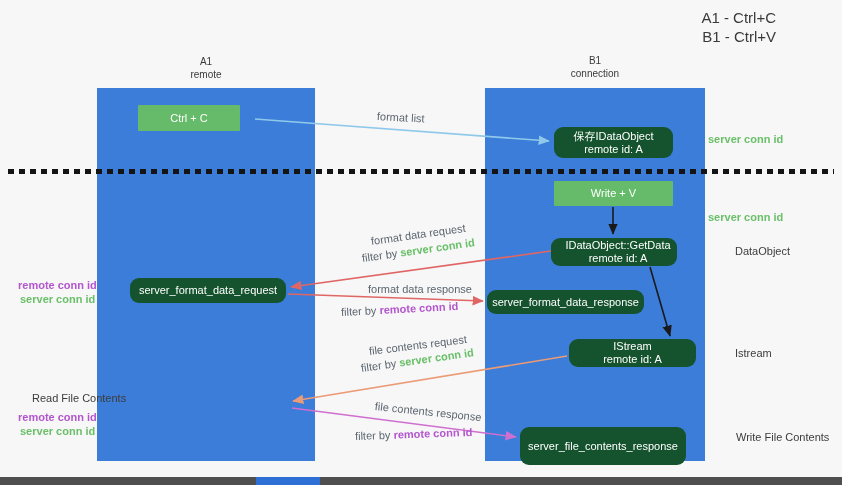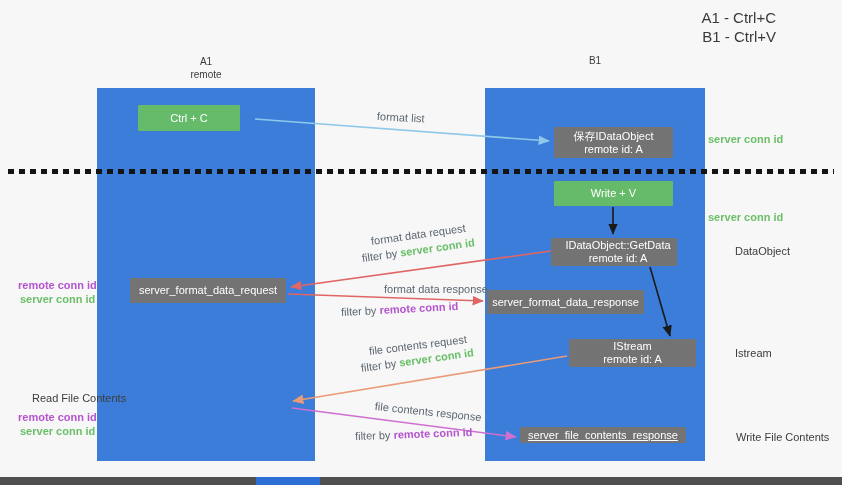--- a/index.html
+++ b/index.html
@@ -15,21 +15,21 @@
 
   .divider { position:absolute; left:8px; top:169px; width:826px; height:5px;
              background:repeating-linear-gradient(to right, #141414 0 6px, transparent 6px 11px); }
 
   .arrows { position:absolute; left:0; top:0; pointer-events:none; }
 
   .box { position:absolute; display:flex; flex-direction:column; align-items:center;
          justify-content:center; color:#fff; font-size:11px; line-height:13px;
          text-align:center; border-radius:1px; }
   .green  { background:#66bb6a; }
-  .orange { background:#737373; }
+  .orange { background:#14532d;border-radius:9px; }
 
   .lbl { position:absolute; font-size:11px; white-space:nowrap; color:#5c6670; }
   .dark    { color:#3c3c3c;padding-left:24px; }
   .greent  { color:#6abf69; font-weight:700; }
   .purplet { color:#b455cf; font-weight:700; }
   .rot { transform-origin:left center; }
 
   .taskbar { position:absolute; left:0; top:477px; width:842px; height:8px; background:#4f4f4f; }
   .taskbtn { position:absolute; left:256px; top:477px; width:64px; height:8px; background:#2e6fd6; }
 </style>
@@ -42,20 +42,21 @@
     <div>A1 - Ctrl+C</div>
     <div>B1 - Ctrl+V</div>
   </div>
 
   <div class="lane-header" style="left:97px; top:55px; width:218px;">
     <div>A1</div>
     <div>remote</div>
   </div>
   <div class="lane-header" style="left:485px; top:39px; width:220px;margin-top:15px;">
     <div>B1</div>
+    <div>connection</div>
   </div>
 
   <div class="lane" style="left:97px; top:88px; width:218px; height:373px;"></div>
   <div class="lane" style="left:485px; top:88px; width:220px; height:373px;"></div>
 
   <div class="divider"></div>
 
   <svg class="arrows" width="842" height="485">
     <defs>
       <marker id="m-blue" markerWidth="9" markerHeight="8" refX="6.5" refY="3" orient="auto">
@@ -108,32 +109,32 @@
   <div class="box orange" style="left:487px; top:290px; width:157px; height:24px;">
     <span>server_format_data_response</span>
   </div>
 
   <div class="box orange" style="left:569px; top:339px; width:127px; height:28px;">
     <span>IStream</span>
     <span>remote id: A</span>
   </div>
 
 
-  <div class="box orange" style="left:520px; top:427px; width:166px; height:16px;text-decoration:underline;">
+  <div class="box orange" style="left:520px; top:427px; width:166px; height:38px;">
     <span>server_file_contents_response</span>
   </div>
 
   <div class="lbl rot" style="left:377px; top:110px; transform:rotate(3deg);">format list</div>
 
   <div class="lbl rot" style="left:371px; top:235px; transform:rotate(-8deg);">format data request</div>
   <div class="lbl rot" style="left:362px; top:252px; transform:rotate(-8deg);">
     <span>filter by </span><span class="greent">server conn id</span>
   </div>
 
-  <div class="lbl" style="left:368px; top:283px;margin-left:16px;">format data response</div>
+  <div class="lbl" style="left:368px; top:283px;">format data response</div>
   <div class="lbl rot" style="left:341px; top:306px; transform:rotate(-3deg);">
     <span>filter by </span><span class="purplet">remote conn id</span>
   </div>
 
   <div class="lbl rot" style="left:369px; top:345px; transform:rotate(-7deg);">file contents request</div>
   <div class="lbl rot" style="left:361px; top:362px; transform:rotate(-8deg);">
     <span>filter by </span><span class="greent">server conn id</span>
   </div>
 
   <div class="lbl rot" style="left:375px; top:400px; transform:rotate(6deg);">file contents response</div>

